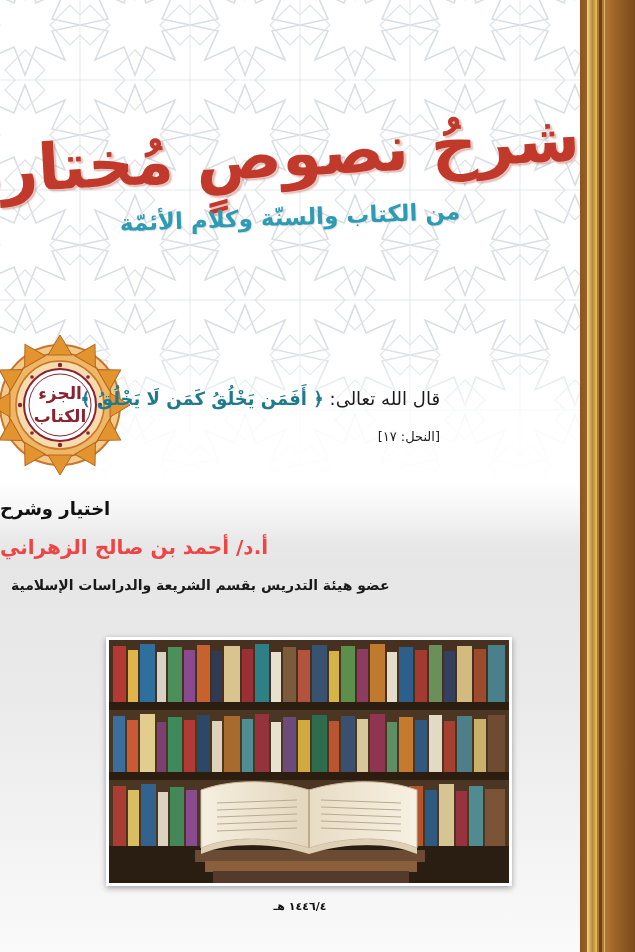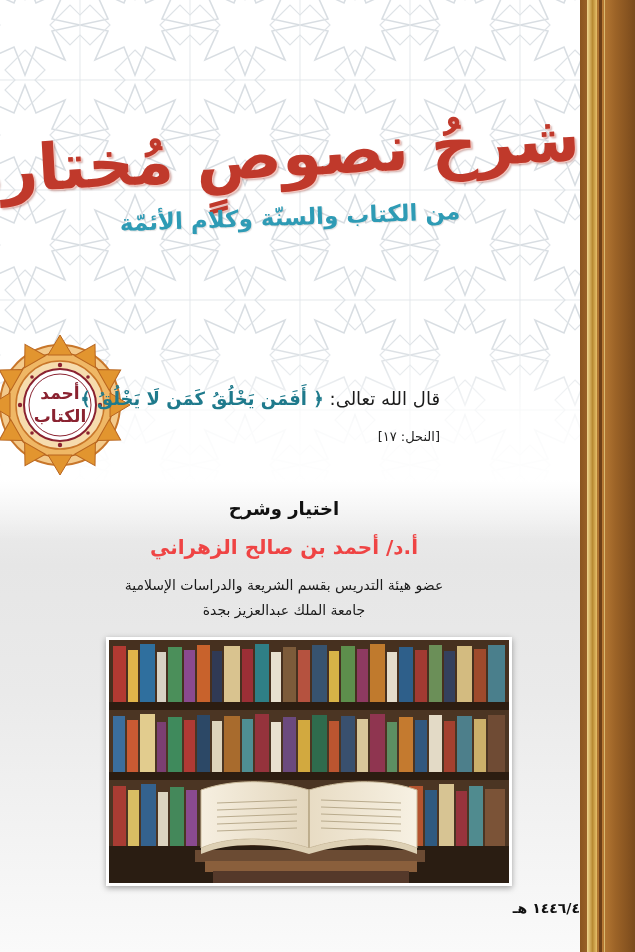--- a/index.html
+++ b/index.html
@@ -195,44 +195,45 @@
     color: #222222;
     direction: rtl;
   }
 
   
   .author-block {
     position: absolute;
     top: 498px;
     left: 0;
     right: 12px;
-    text-align: center;
+    text-align: left;
     z-index: 6;
   }
   .author-label {
     font-family: "DejaVu Sans", sans-serif;
     font-size: 18px;
     font-weight: bold;
     color: #111111;
     margin-bottom: 16px;
   }
   .author-name {
     font-family: "DejaVu Sans", sans-serif;
     font-size: 20px;
     font-weight: bold;
     color: #ef4444;
     margin-bottom: 14px;
   }
   .author-role,
   .author-affil {
     font-family: "DejaVu Sans", sans-serif;
     font-size: 14px;
-    font-weight: normal;
+    font-weight: bold;
     color: #1a1a1a;
     line-height: 1.8;
+    padding-left: 11px;
   }
 
   
   .photo {
     position: absolute;
     top: 637px;
     left: 106px;
     width: 400px;
     height: 243px;
     border: 3px solid #ffffff;
@@ -242,22 +243,23 @@
     z-index: 6;
   }
   .photo svg { display: block; }
 
   
   .year {
     position: absolute;
     top: 900px;
     left: 0;
     right: 0;
-    font-family: "DejaVu Sans", sans-serif;
-    font-size: 14px;
+    text-align: center;
+    font-family: "DejaVu Sans", sans-serif;
+    font-size: 11px;
     font-weight: bold;
     color: #111111;
     z-index: 6;
     margin-left: 20px;
   }
 </style>
 </head>
 <body>
 
 <div class="page">
@@ -332,38 +334,37 @@
               <circle cx="-40" cy="0" r="2.2"></circle>
               <circle cx="28" cy="-28" r="1.8"></circle>
               <circle cx="28" cy="28" r="1.8"></circle>
               <circle cx="-28" cy="28" r="1.8"></circle>
               <circle cx="-28" cy="-28" r="1.8"></circle>
             </g>
           </g>
         </g>
       </svg>
       <div class="rosette-text">
-        <span>أحمد</span>
+        <span>الجزء</span>
         <span>الكتاب</span>
       </div>
     </div>
 
     <div class="ayah-block">
       <div class="ayah-line">
         <span>قال الله تعالى:</span>
         <span class="ayah-text">﴿ أَفَمَن يَخْلُقُ كَمَن لَا يَخْلُقُ ﴾</span>
       </div>
       <div class="ayah-ref">[النحل: ١٧]</div>
     </div>
 
     <div class="author-block">
       <div class="author-label">اختيار وشرح</div>
       <div class="author-name">أ.د/ أحمد بن صالح الزهراني</div>
       <div class="author-role">عضو هيئة التدريس بقسم الشريعة والدراسات الإسلامية</div>
-      <div class="author-affil">جامعة الملك عبدالعزيز بجدة</div>
     </div>
 
     <div class="photo">
       <svg width="400" height="243" viewBox="0 0 400 243" xmlns="http://www.w3.org/2000/svg" aria-hidden="true">
         <defs>
           <linearGradient id="pg" x1="0" y1="0" x2="0" y2="1">
             <stop offset="0%" stop-color="#6d5540"></stop>
             <stop offset="100%" stop-color="#3a2b1e"></stop>
           </linearGradient>
           <linearGradient id="pageL" x1="0" y1="0" x2="1" y2="0">

